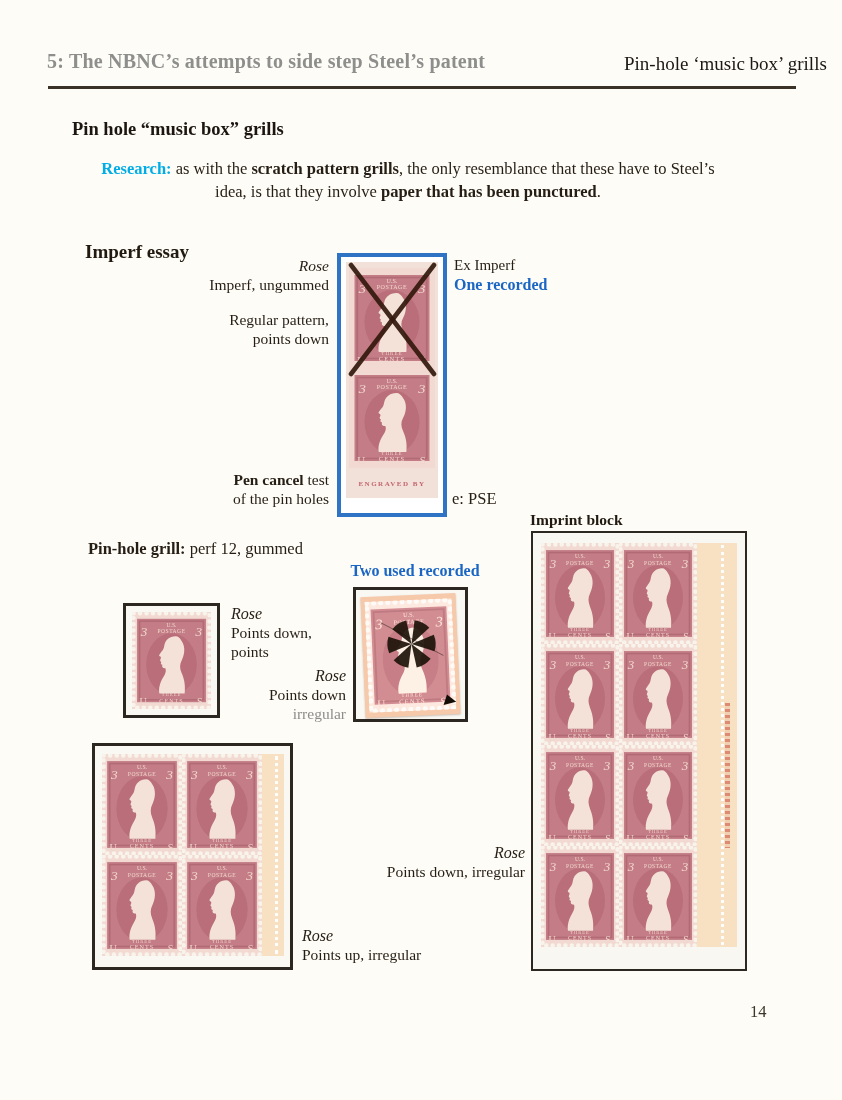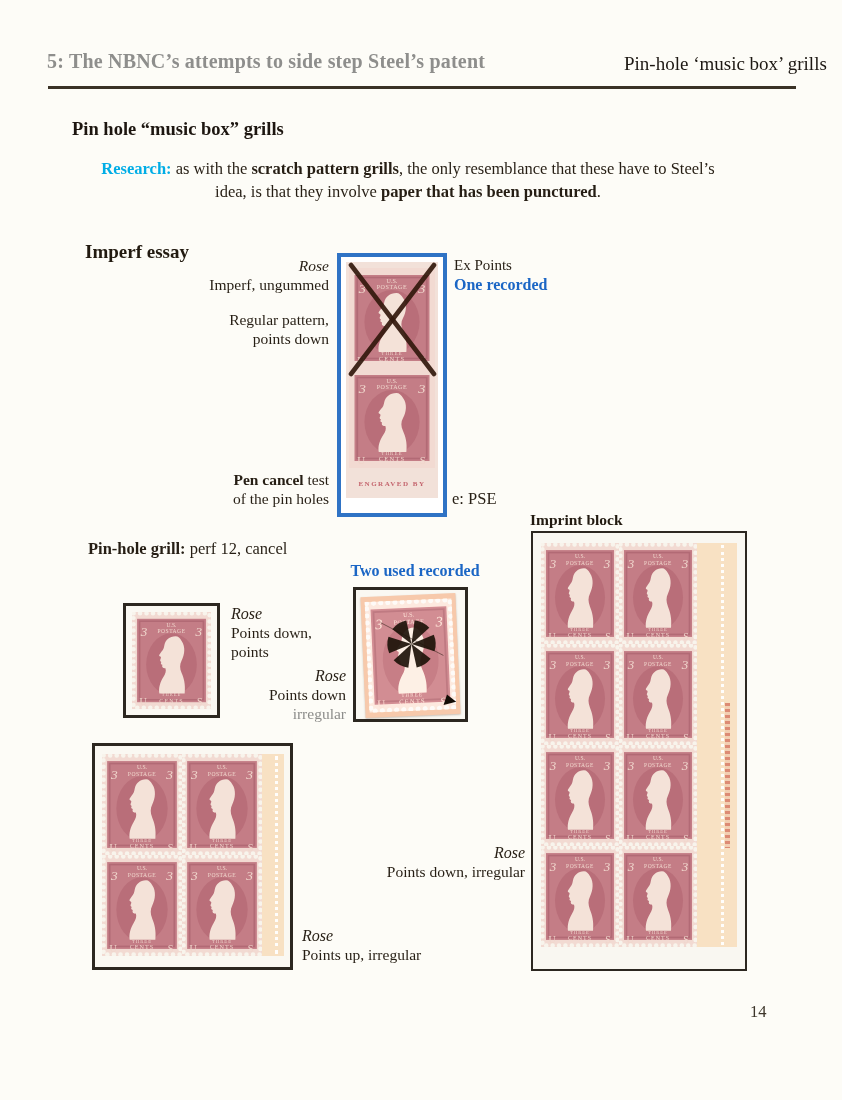--- a/index.html
+++ b/index.html
@@ -87,21 +87,21 @@
   <div class="abs lbl r" style="right:513px;top:310px;">
     <span>Regular pattern,</span><br>
     <span>points down</span>
   </div>
   <div class="abs lbl r" style="right:513px;top:470px;">
     <span class="b">Pen cancel</span><span> test</span><br>
     <span>of the pin holes</span>
   </div>
 
   <div class="abs lbl" style="left:454px;top:255px;">
-    <span style="font-size:15px;">Ex Points</span><br>
+    <span style="font-size:15px;">Ex Imperf</span><br>
     <span class="blue" style="font-size:16px;">One recorded</span>
   </div>
   <div class="abs lbl" style="left:452px;top:489px;font-size:16.5px;">e: PSE</div>
 
   <div class="abs essay-frame" style="left:337px;top:253px;width:102px;height:256px;">
     <div class="essay-paper">
       <svg class="stamp" style="left:3px;top:6px;width:86px;height:100px;" viewBox="0 0 78 100" preserveAspectRatio="none">
         <use href="#stamp-core"></use>
       </svg>
       <svg class="stamp" style="left:3px;top:106px;width:86px;height:100px;" viewBox="0 0 78 100" preserveAspectRatio="none">
@@ -109,21 +109,21 @@
       </svg>
       <div class="engraved">ENGRAVED BY</div>
       <svg class="abs" style="left:0;top:0;width:92px;height:118px;" viewBox="0 0 92 118">
         <line x1="5" y1="3" x2="88" y2="112" stroke="#33190d" stroke-width="4.6" stroke-linecap="round" opacity="0.92"></line>
         <line x1="88" y1="3" x2="5" y2="112" stroke="#33190d" stroke-width="4.6" stroke-linecap="round" opacity="0.92"></line>
       </svg>
     </div>
   </div>
 
   <div class="abs" style="left:88px;top:539px;font-size:16.5px;">
-    <span class="b">Pin-hole grill:</span><span> perf 12, cancel</span>
+    <span class="b">Pin-hole grill:</span><span> perf 12, gummed</span>
   </div>
 
   <div class="abs blue c" style="left:345px;top:562px;width:140px;font-size:16px;">Two used recorded</div>
 
   <div class="abs frame" style="left:123px;top:603px;width:91px;height:109px;">
     <svg class="stamp" style="left:6px;top:6px;width:79px;height:97px;" viewBox="0 0 78 100" preserveAspectRatio="none">
       <use href="#stamp-core"></use>
       <rect class="perf" x="1.5" y="1.5" width="75" height="97"></rect>
     </svg>
   </div>

